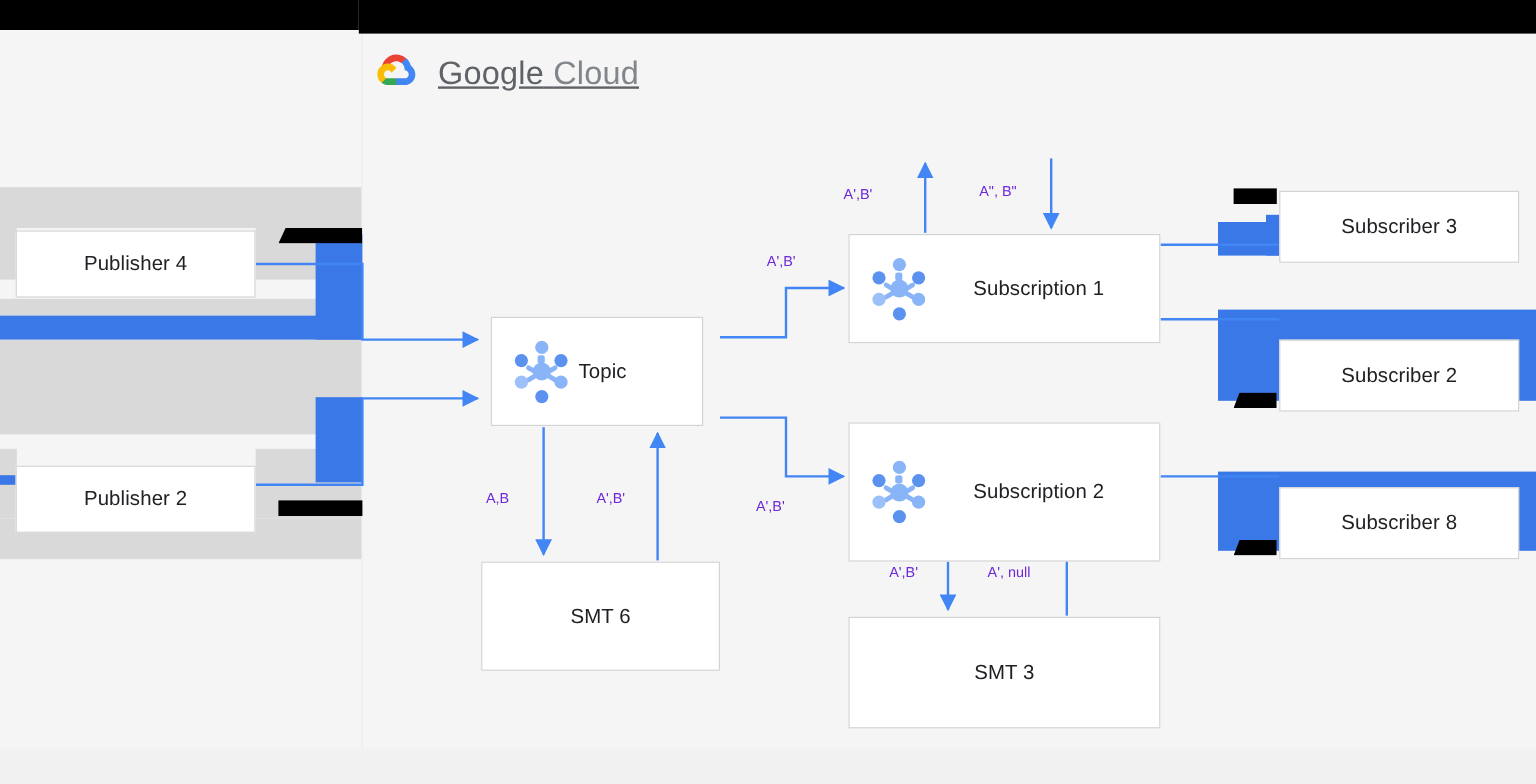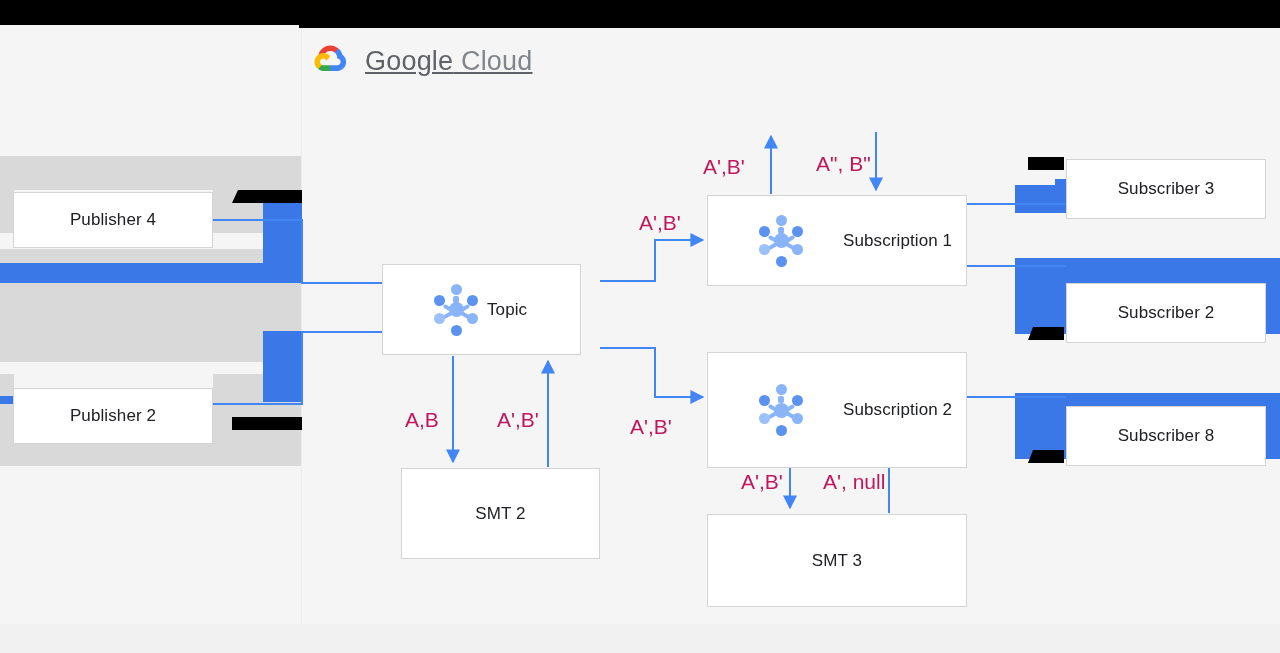--- a/index.html
+++ b/index.html
@@ -66,21 +66,21 @@
     background: #ffffff;
     border: 1px solid #d4d4d4;
     box-sizing: border-box;
     display: flex;
     align-items: center;
     justify-content: center;
     font-size: 17px;
     color: #202124;
     letter-spacing: 0.1px;
   }
-  .node.with-icon { justify-content: flex-start; padding-left: 32px; }
+  .node.with-icon { justify-content: flex-start; }
   .node .node-label { display: block; }
   .node.with-icon .node-label { margin-left: 4px; }
 
   
   .pubsub-icon {
     position: relative;
     width: 54px;
     height: 54px;
     flex: 0 0 54px;
     margin-left: 14px;
@@ -112,22 +112,22 @@
   }
   .pubsub-icon b.sp-n  { width: 6px; height: 7px; left: 24px; top: 13px; }
   .pubsub-icon b.sp-ne { width: 10px; left: 31px; top: 23px; transform: rotate(-30deg); }
   .pubsub-icon b.sp-se { width: 10px; left: 31px; top: 30px; transform: rotate(30deg); }
   .pubsub-icon b.sp-sw { width: 10px; left: 14px; top: 30px; transform: rotate(-30deg); }
   .pubsub-icon b.sp-nw { width: 10px; left: 14px; top: 23px; transform: rotate(30deg); }
 
   
   .edge-label {
     position: absolute;
-    font-size: 21px;
-    color: #be185d;
+    font-size: 12px;
+    color: #6d28d9;
     white-space: nowrap;
   }
 
   
   svg.wires {
     position: absolute;
     left: 0; top: 0;
     width: 1280px; height: 653px;
     pointer-events: none;
   }
@@ -222,40 +222,40 @@
   </svg>
 
   <div class="node" style="left:13px;top:192px;width:200px;height:56px;">
     <span class="node-label">Publisher 4</span>
   </div>
 
   <div class="node" style="left:13px;top:376px;width:200px;height:56px;margin-top:12px;">
     <span class="node-label">Publisher 2</span>
   </div>
 
-  <div class="node with-icon" style="left:382px;top:264px;width:199px;height:91px;align-items:center;">
+  <div class="node with-icon" style="left:409px;top:264px;width:177px;height:91px;align-items:center;">
     <span class="pubsub-icon">
       <b class="sp-n"></b>
         <b class="sp-ne"></b>
         <b class="sp-se"></b>
         <b class="sp-sw"></b>
         <b class="sp-nw"></b>
       <i class="center"></i>
       <i class="sat s-n"></i>
         <i class="sat s-ne"></i>
         <i class="sat s-se"></i>
       <i class="sat s-s"></i>
         <i class="sat s-sw"></i>
         <i class="sat s-nw"></i>
     </span>
     <span class="node-label">Topic</span>
   </div>
 
   <div class="node" style="left:401px;top:468px;width:199px;height:91px;">
-    <span class="node-label">SMT 2</span>
+    <span class="node-label">SMT 6</span>
   </div>
 
 
   <div class="node" style="left:707px;top:514px;width:260px;height:93px;">
     <span class="node-label">SMT 3</span>
   </div>
 
   <div class="node with-icon" style="left:707px;top:195px;width:260px;height:91px;">
     <span class="pubsub-icon">
       <b class="sp-n"></b>

